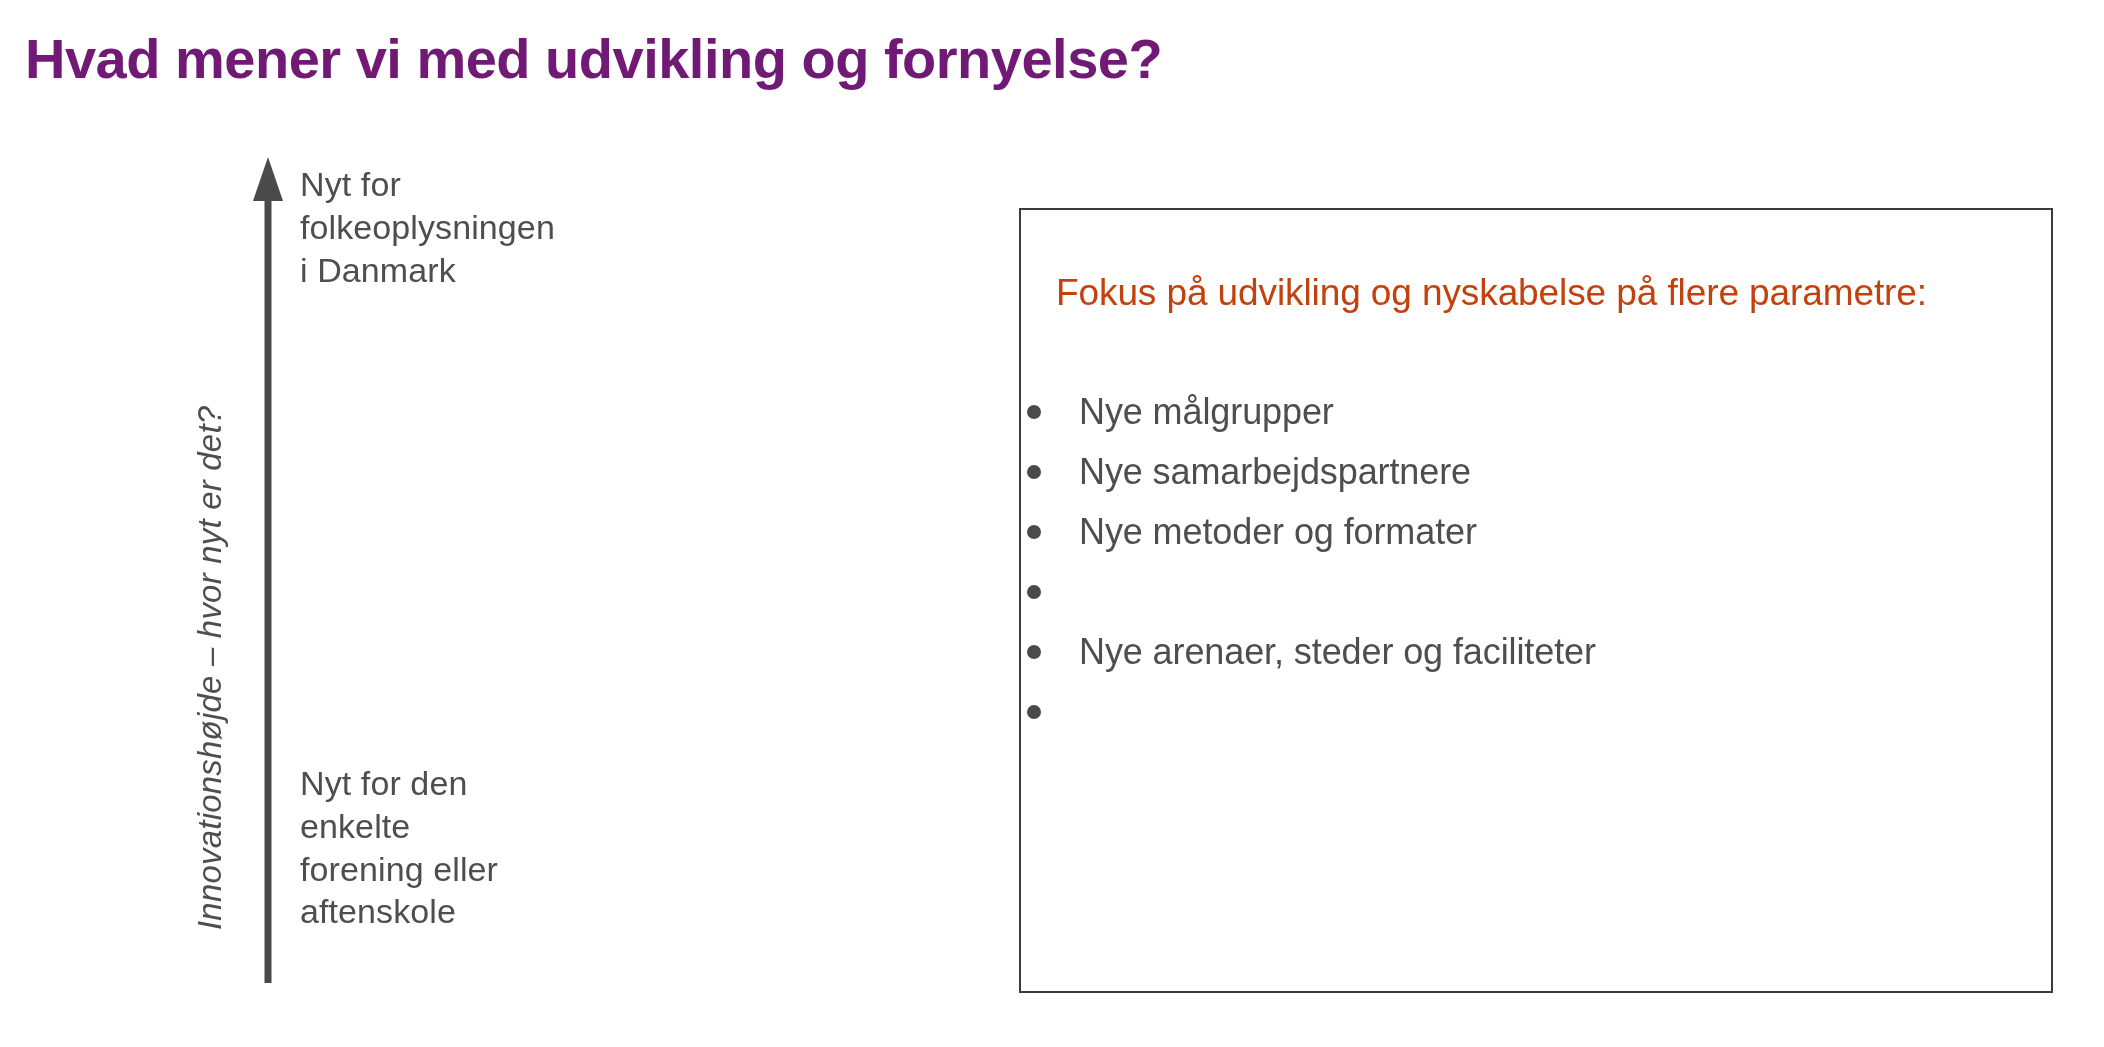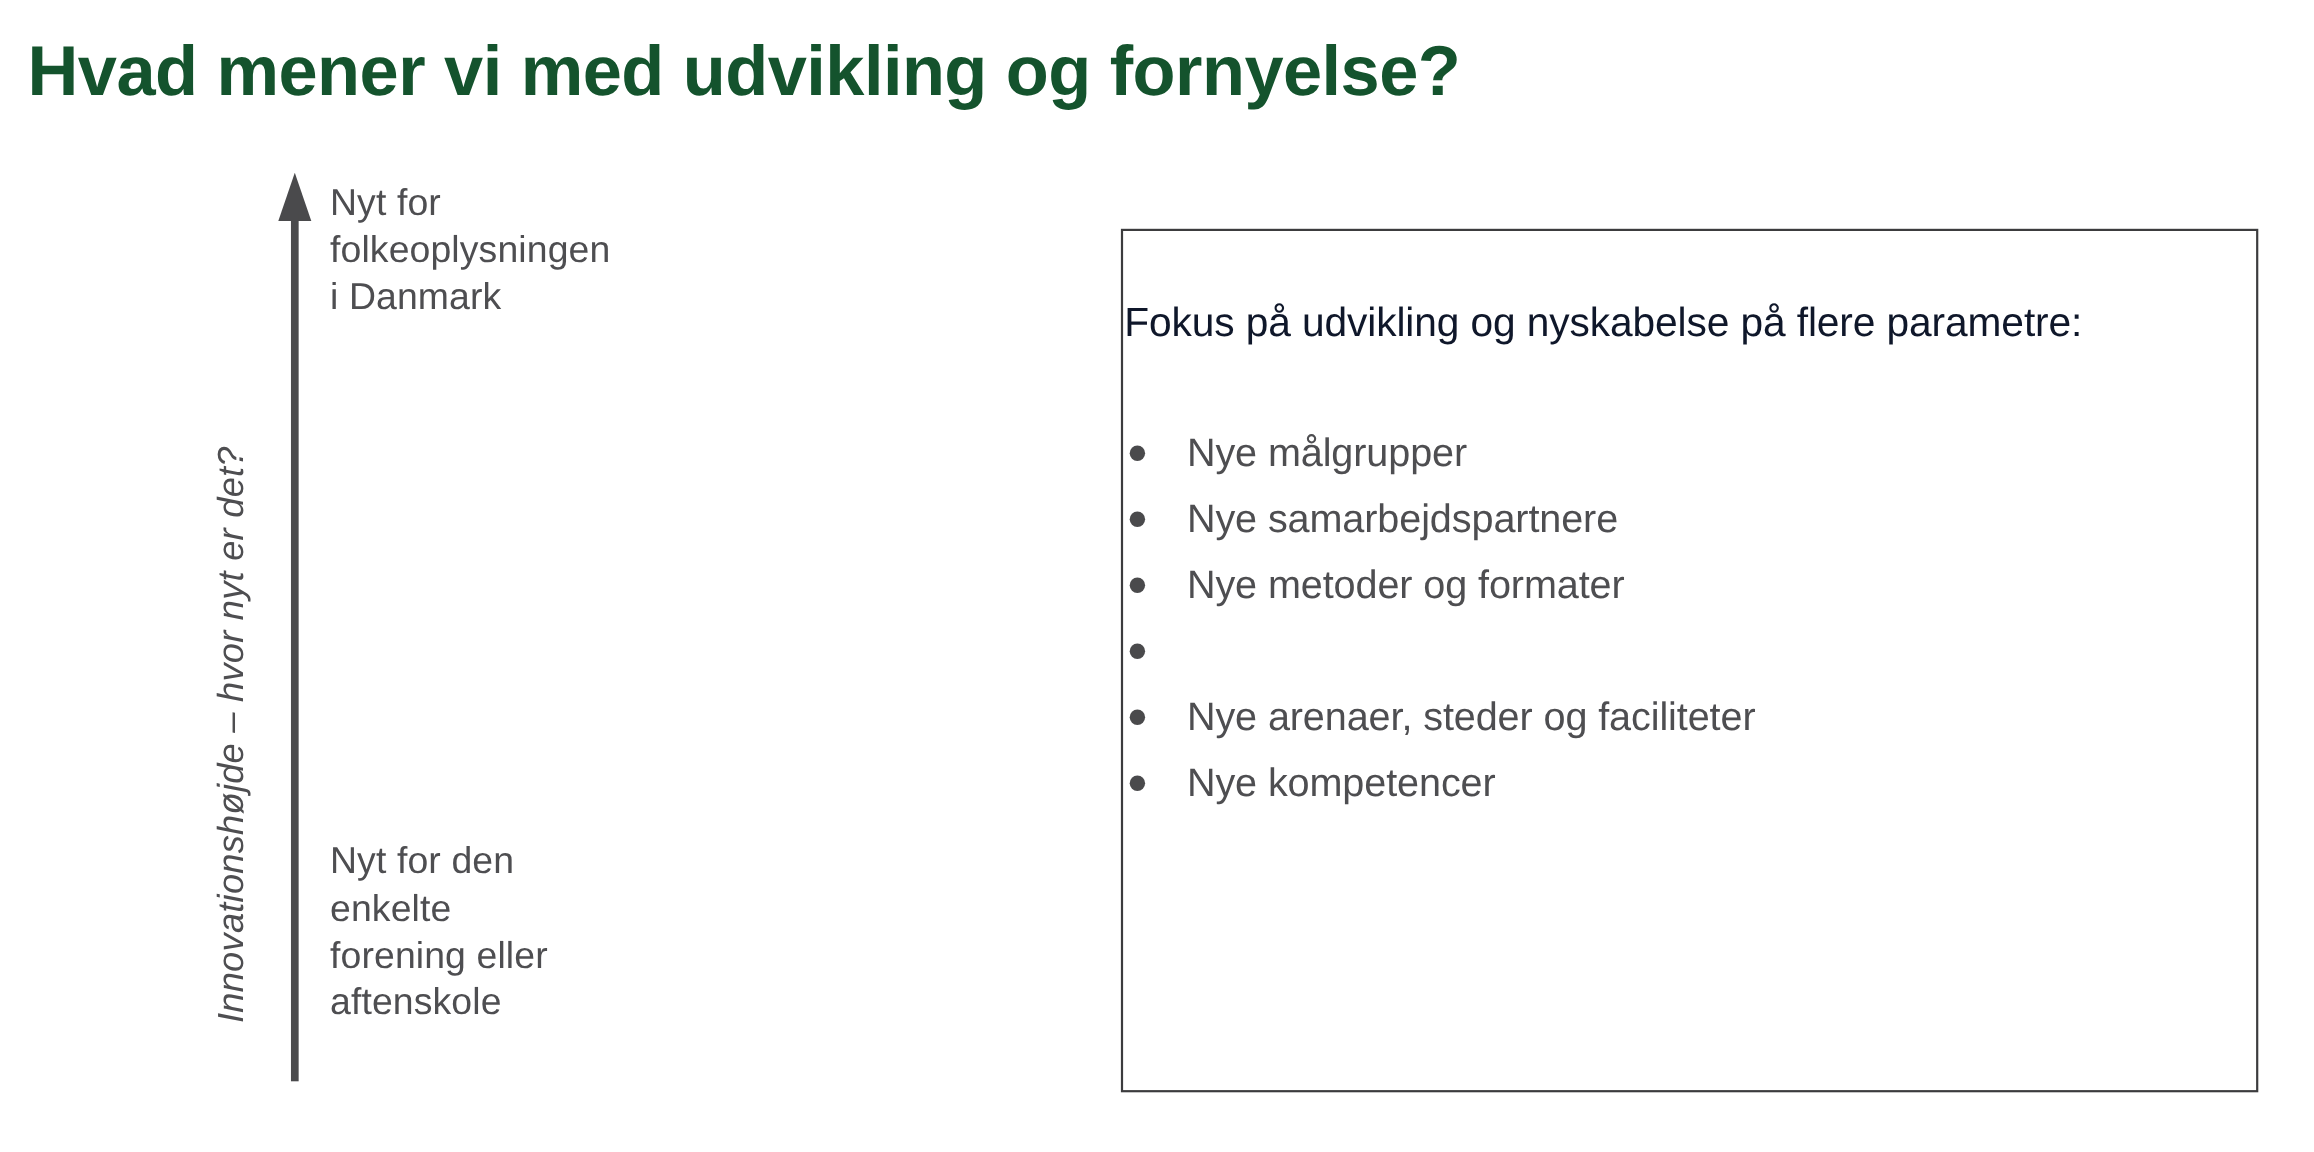--- a/index.html
+++ b/index.html
@@ -17,24 +17,24 @@
     overflow: hidden;
     font-family: "Liberation Sans", "DejaVu Sans", sans-serif;
     color: #4e4e51;
   }
 
   
   .slide-title {
     position: absolute;
     left: 25px;
     top: 24px;
-    font-size: 64px;
+    font-size: 56px;
     font-weight: bold;
     letter-spacing: -0.5px;
-    color: #14532d;
+    color: #701a75;
     white-space: nowrap;
     line-height: 1.25;
   }
 
   
   .axis-arrow {
     position: absolute;
     left: 248px;
     top: 155px;
     width: 40px;
@@ -88,24 +88,24 @@
     top: 208px;
     width: 1034px;
     height: 785px;
     border: 2px solid #3c3c3e;
     box-sizing: border-box;
     background: transparent;
   }
 
   .box-heading {
     position: absolute;
-    left: 1022px;
+    left: 1056px;
     top: 272px;
     font-size: 37px;
-    color: #0f172a;
+    color: #c2410c;
     white-space: nowrap;
     letter-spacing: -0.1px;
   }
 
   .bullet-list {
     position: absolute;
     left: 1019px;
     top: 382px;
     margin: 0;
     padding: 0;
@@ -163,16 +163,16 @@
   <div class="content-box"></div>
 
   <div class="box-heading">Fokus på udvikling og nyskabelse på flere parametre:</div>
 
   <ul class="bullet-list" id="bullet-list">
       <li class="bullet-item"><span class="bullet-dot"></span><span class="bullet-text">Nye målgrupper</span></li>
       <li class="bullet-item"><span class="bullet-dot"></span><span class="bullet-text">Nye samarbejdspartnere</span></li>
       <li class="bullet-item"><span class="bullet-dot"></span><span class="bullet-text">Nye metoder og formater</span></li>
       <li class="bullet-item"><span class="bullet-dot"></span></li>
       <li class="bullet-item"><span class="bullet-dot"></span><span class="bullet-text">Nye arenaer, steder og faciliteter</span></li>
-      <li class="bullet-item"><span class="bullet-dot"></span><span class="bullet-text">Nye kompetencer</span></li>
+      <li class="bullet-item"><span class="bullet-dot"></span></li>
     </ul>
 
 </div>
 
 </body></html>

